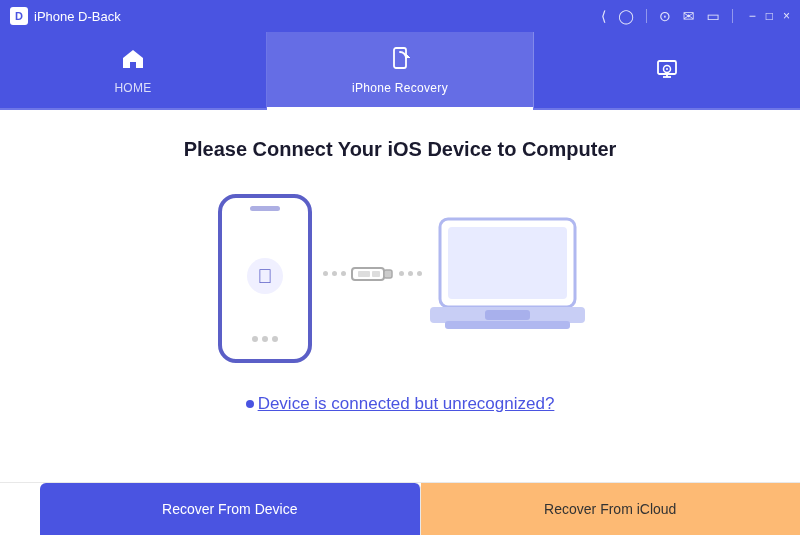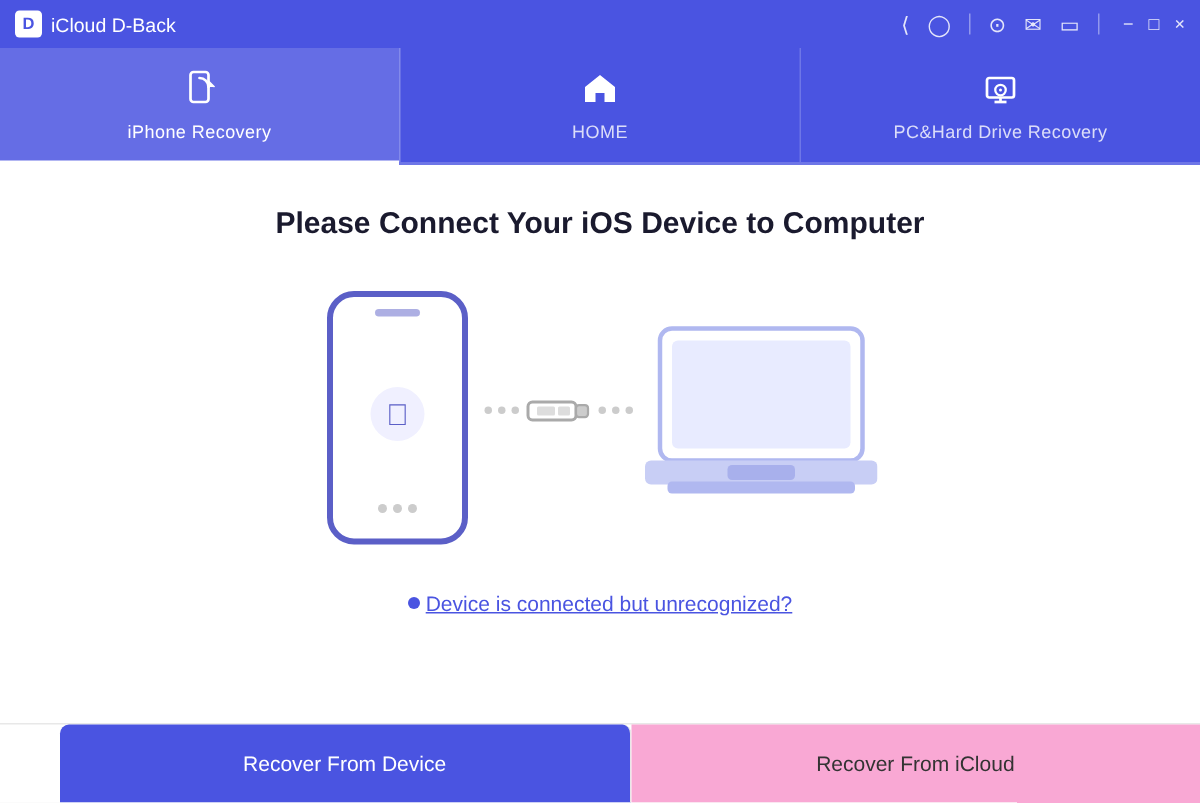--- a/index.html
+++ b/index.html
@@ -152,21 +152,21 @@
     .dot {
       width: 5px;
       height: 5px;
       border-radius: 50%;
       background: #ccc;
     }
 
     
     .help-link {
       color: #4a54e1;
-      font-size: 14px;
+      font-size: 17px;
       text-decoration: underline;
       cursor: pointer;
       display: flex;
       align-items: center;
       gap: 4px;
       margin-bottom: auto;
     }
     .help-dot {
       width: 8px;
       height: 8px;
@@ -187,88 +187,87 @@
     .tab-btn {
       flex: 1;
       height: 52px;
       display: flex;
       align-items: center;
       justify-content: center;
       font-size: 14px;
       font-weight: 500;
       cursor: pointer;
       border: none;
-      background: #f9a8d4;
+      background: #fdba74;
       color: #333;
       border-right: 1px solid #e8e8e8;
       transition: background 0.15s;
     }
     .tab-btn:last-child { border-right: none; }
     .tab-btn.active {
       background: #4a54e1;
       color: white;
       border-radius: 6px 6px 0 0;
     }
   </style>
 </head>
 <body>
 
 <div class="title-bar">
   <div class="title-bar-left">
     <div class="title-bar-logo">
       <span>D</span>
     </div>
-    <span>iCloud D-Back</span>
+    <span>iPhone D-Back</span>
   </div>
   <div class="title-bar-right">
     <span class="title-bar-icon">⟨</span>
     <span class="title-bar-icon">◯</span>
     <div class="title-bar-divider"></div>
     <span class="title-bar-icon">⊙</span>
     <span class="title-bar-icon">✉</span>
     <span class="title-bar-icon">▭</span>
     <div class="title-bar-divider"></div>
     <div class="window-controls">
       <span class="win-btn">−</span>
       <span class="win-btn">□</span>
       <span class="win-btn">×</span>
     </div>
   </div>
 </div>
 
 <div class="nav-bar">
+  <div class="nav-item">
+    <span class="nav-icon">
+      <svg width="26" height="26" viewBox="0 0 26 26" fill="none">
+        <path d="M13 4L3 12v10h7v-6h6v6h7V12L13 4z" fill="white"></path>
+      </svg>
+    </span>
+    <span class="nav-label">HOME</span>
+  </div>
   <div class="nav-item active">
     <span class="nav-icon">
       <svg width="26" height="26" viewBox="0 0 26 26" fill="none">
         <rect x="7" y="2" width="12" height="20" rx="2" stroke="white" stroke-width="1.8" fill="none"></rect>
         <path d="M13 6 A6 6 0 0 1 19 12" stroke="white" stroke-width="1.8" fill="none" stroke-linecap="round"></path>
         <polyline points="19,12 19,8 23,12" fill="white" stroke="white" stroke-width="1" stroke-linejoin="round"></polyline>
       </svg>
     </span>
     <span class="nav-label">iPhone Recovery</span>
-  </div>
-  <div class="nav-item">
-    <span class="nav-icon">
-      <svg width="26" height="26" viewBox="0 0 26 26" fill="none">
-        <path d="M13 4L3 12v10h7v-6h6v6h7V12L13 4z" fill="white"></path>
-      </svg>
-    </span>
-    <span class="nav-label">HOME</span>
   </div>
   <div class="nav-item">
     <span class="nav-icon">
       <svg width="26" height="26" viewBox="0 0 26 26" fill="none">
         <rect x="4" y="6" width="18" height="13" rx="1.5" stroke="white" stroke-width="1.8" fill="none"></rect>
         <circle cx="13" cy="14" r="3.5" stroke="white" stroke-width="1.5" fill="none"></circle>
         <circle cx="13" cy="14" r="1" fill="white"></circle>
         <line x1="13" y1="19" x2="13" y2="22" stroke="white" stroke-width="1.8"></line>
         <line x1="9" y1="22" x2="17" y2="22" stroke="white" stroke-width="1.8"></line>
       </svg>
     </span>
-    <span class="nav-label">PC&amp;Hard Drive Recovery</span>
   </div>
 </div>
 
 <div class="main">
   <div class="connect-title">Please Connect Your iOS Device to Computer</div>
 
   <div class="illustration">
 
     <svg width="100" height="175" viewBox="0 0 100 175">
 

